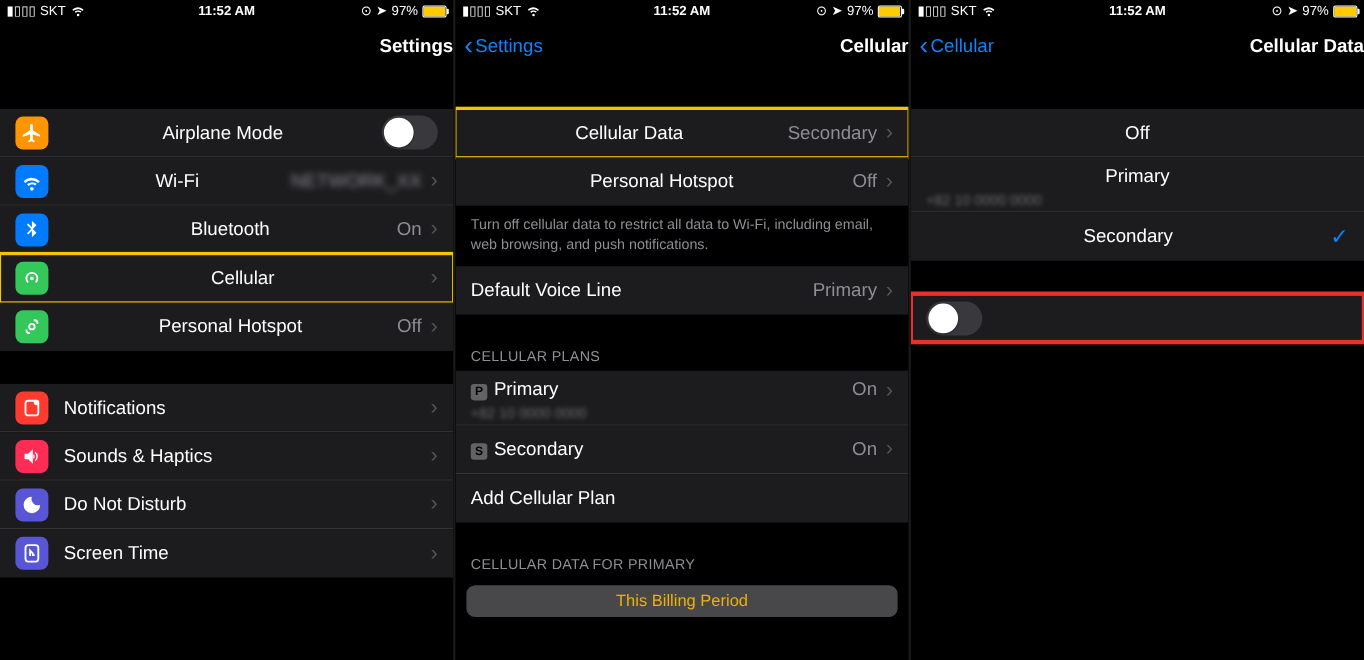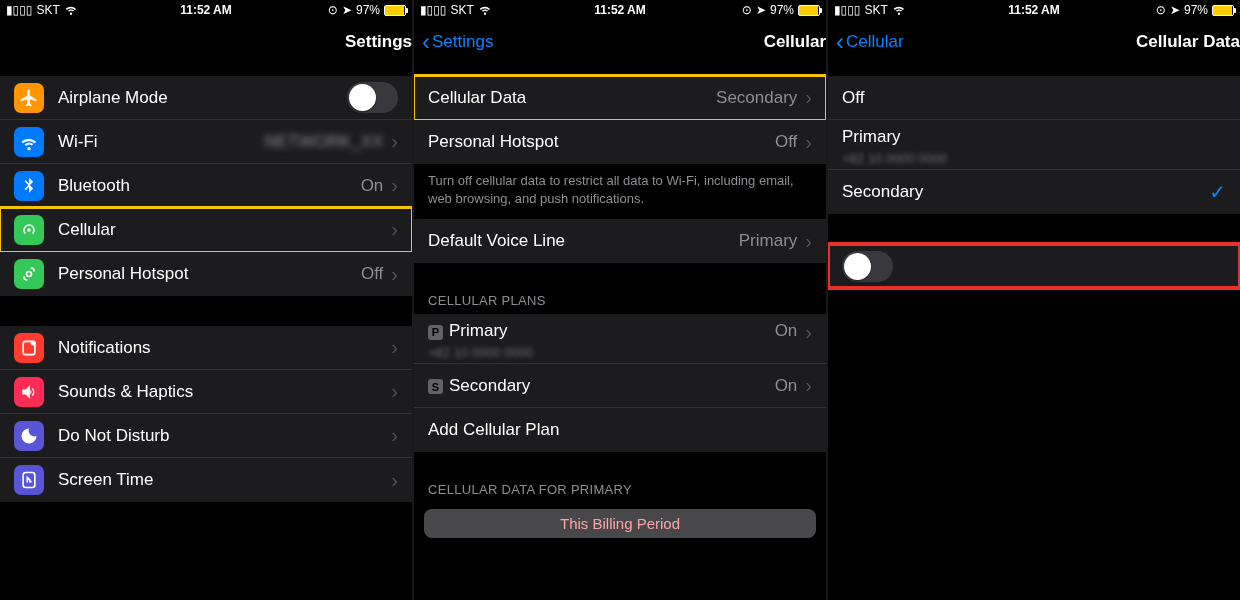--- a/index.html
+++ b/index.html
@@ -48,21 +48,21 @@
 }
 .nav .back {
   position: absolute; left: 8px; display: flex; align-items: center;
   color: #0a84ff; font-size: 17px; gap: 2px;
 }
 .nav .title {
   color: #fff; font-size: 17px; font-weight: 600;
 }
 .content { flex: 1; overflow: hidden; }
 .group { margin-top: 30px; }
-.group.first { margin-top: 12px; }
+.group.first { margin-top: 35px; text-align: center; }
 .group.tight { margin-top: 12px; }
 .row {
   background: #1c1c1e;
   min-height: 44px;
   display: flex;
   align-items: center;
   padding: 0 14px 0 14px;
   border-bottom: 0.5px solid #333;
   position: relative;
 }
@@ -96,21 +96,21 @@
 }
 .link-row { color: #0a84ff; }
 .highlight-yellow { outline: 3px solid #f5c400; outline-offset: -1px; }
 .highlight-red { outline: 4px solid #e8302c; outline-offset: -2px; }
 .segmented {
   margin: 6px 10px 8px 10px;
   background: #48484a;
   border-radius: 8px;
   padding: 6px;
   text-align: center;
-  color: #fca5a5;
+  color: #eab308;
   font-size: 15px;
 }
 .badge-p, .badge-s {
   display: inline-flex; width: 15px; height: 15px; background: #636366;
   border-radius: 3px; color:#000; font-size:11px; font-weight:700;
   align-items:center; justify-content:center; margin-right:6px;
 }
 .ic-svg{width:20px;height:20px;fill:#fff}
 </style>
 </head>

